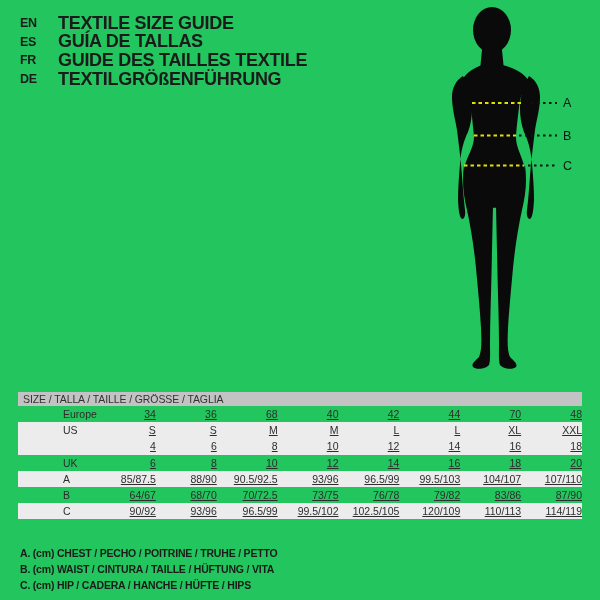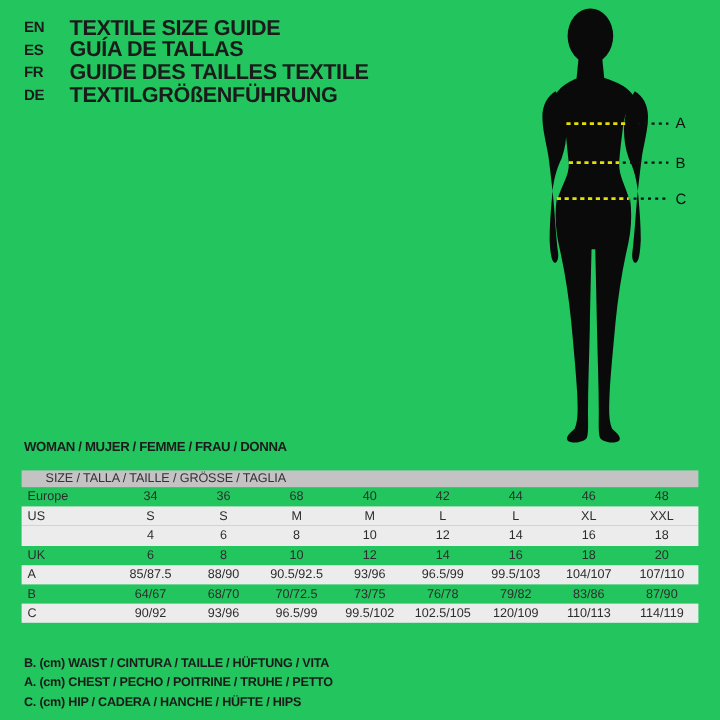--- a/index.html
+++ b/index.html
@@ -19,26 +19,26 @@
   .measure-label { position:absolute; left:563px; transform:translateY(-50%);
     font-size:12.5px; color:#111; }
 
   
   .woman-title { position:absolute; left:20px; top:367px; font-size:11px;
     font-weight:bold; letter-spacing:-0.3px; white-space:nowrap; }
 
   
   .size-table { position:absolute; left:18px; top:392px; width:564px;
     font-size:10.5px; color:#2d2d2d; }
-  .thead { height:14px; line-height:14.5px; padding-left:20px;
+  .thead { height:14px; line-height:14.5px; padding-left:5px;
     letter-spacing:-0.1px; color:#333; }
   .trow { display:grid; grid-template-columns:77px repeat(8,1fr);
     height:16.2px; line-height:16.2px; }
-  .trow .rlabel { text-align:left; padding-left:5px; }
-  .trow .cell { text-align:center; }
+  .trow .rlabel { text-align:left; padding-left:5px;margin-left:40px; }
+  .trow .cell { text-align:right;text-decoration:underline; }
 
   
   .legend-block { position:absolute; left:20px; top:545px; }
   .legend-line { font-size:10.5px; font-weight:bold; letter-spacing:-0.2px;
     line-height:16px; white-space:nowrap; }
 </style>
 </head>
 <body>
 
 <div class="canvas">
@@ -144,34 +144,33 @@
         <line x1="131" y1="103" x2="157" y2="103"></line>
         <line x1="119" y1="135.5" x2="157" y2="135.5"></line>
         <line x1="128" y1="165.5" x2="157" y2="165.5"></line>
       </g>
     </svg>
   </div>
   <span class="measure-label" style="top:103px;">A</span>
   <span class="measure-label" style="top:136px;">B</span>
   <span class="measure-label" style="top:166px;">C</span>
 
-  <div class="woman-title">WOMAN / MUJER / FEMME / FRAU / DONNA</div>
 
   <div class="size-table">
     <div class="thead" style="background:#c3c3c3;">SIZE / TALLA / TAILLE / GRÖSSE / TAGLIA</div>
 
     <div class="trow">
       <span class="rlabel">Europe</span>
       <span class="cell">34</span>
       <span class="cell">36</span>
       <span class="cell">68</span>
       <span class="cell">40</span>
       <span class="cell">42</span>
       <span class="cell">44</span>
-      <span class="cell">46</span>
+      <span class="cell">70</span>
       <span class="cell">48</span>
     </div>
 
     <div class="trow" style="background:#ececec;">
       <span class="rlabel">US</span>
       <span class="cell">S</span>
       <span class="cell">S</span>
       <span class="cell">M</span>
       <span class="cell">M</span>
       <span class="cell">L</span>
@@ -235,18 +234,18 @@
       <span class="cell">96.5/99</span>
       <span class="cell">99.5/102</span>
       <span class="cell">102.5/105</span>
       <span class="cell">120/109</span>
       <span class="cell">110/113</span>
       <span class="cell">114/119</span>
     </div>
   </div>
 
   <div class="legend-block">
+    <div class="legend-line">A. (cm) CHEST / PECHO / POITRINE / TRUHE / PETTO</div>
     <div class="legend-line">B. (cm) WAIST / CINTURA / TAILLE / HÜFTUNG / VITA</div>
-    <div class="legend-line">A. (cm) CHEST / PECHO / POITRINE / TRUHE / PETTO</div>
     <div class="legend-line">C. (cm) HIP / CADERA / HANCHE / HÜFTE / HIPS</div>
   </div>
 
 </div>
 
 </body></html>

